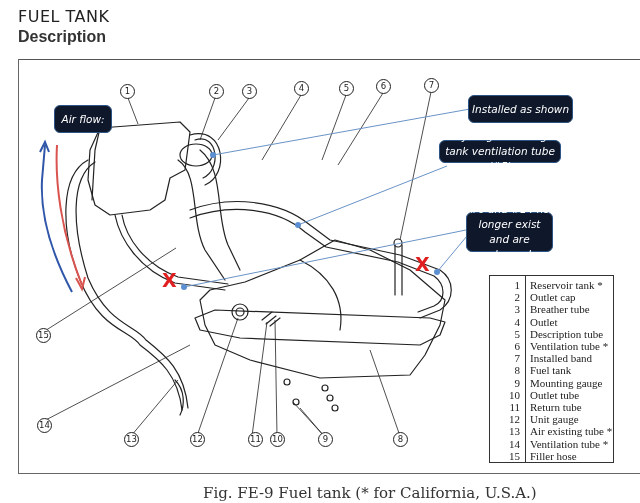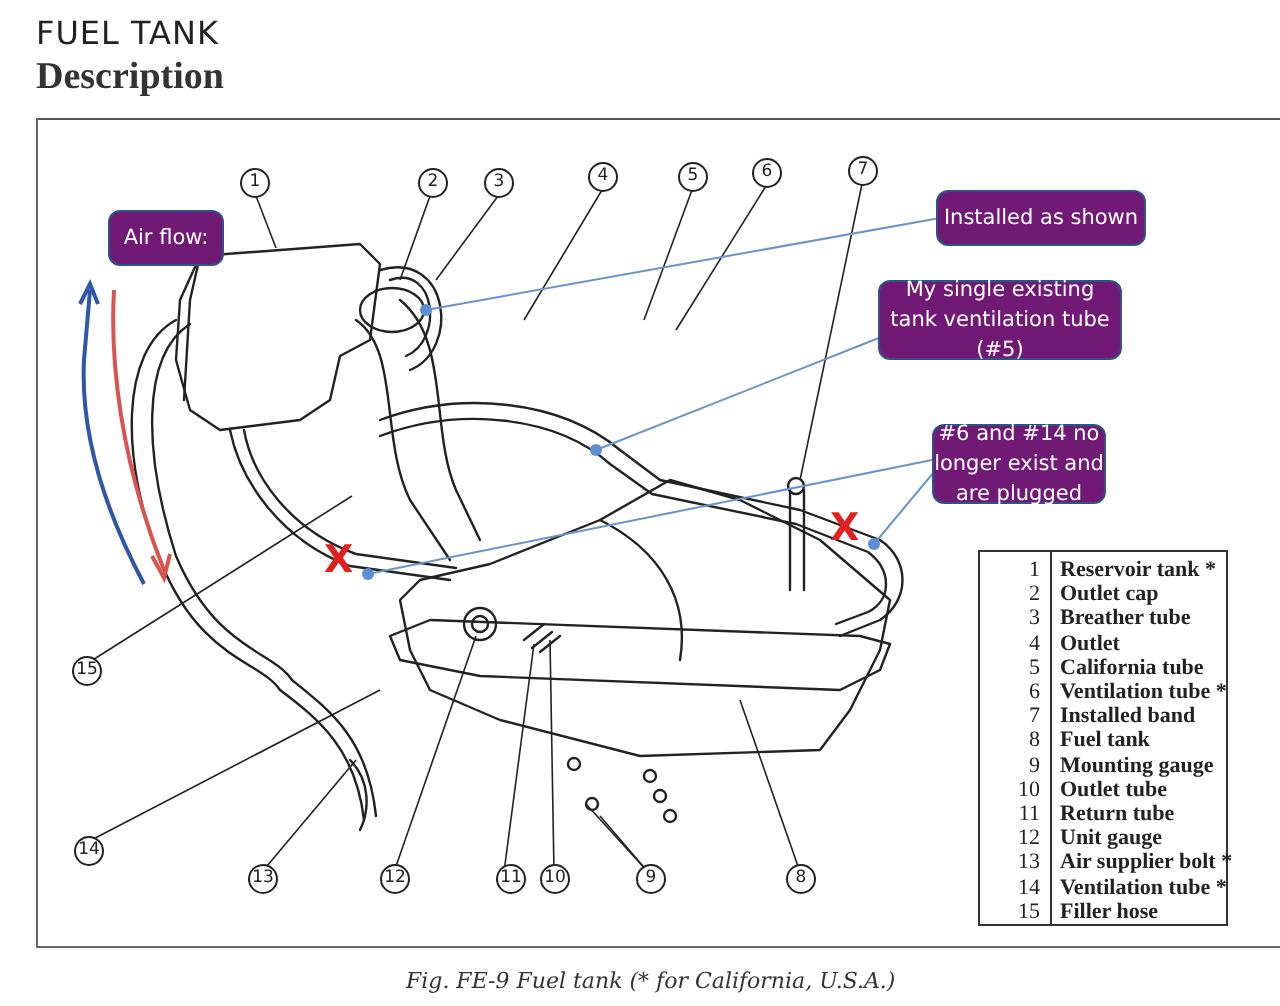--- a/index.html
+++ b/index.html
@@ -1,30 +1,30 @@
 <!DOCTYPE html>
 <html><head>
 <meta charset="utf-8">
 <style>
   html, body { margin:0; padding:0; background:#ffffff; }
   body { width:640px; height:503px; position:relative; overflow:hidden; font-family:"DejaVu Sans", sans-serif; }
   .title { position:absolute; left:18px; top:7px; font-family:"DejaVu Sans", sans-serif; font-size:16px; color:#222; letter-spacing:0.5px; }
-  .subtitle { position:absolute; left:18px; top:28px; font-family:Liberation Serif, serif; font-weight:bold; font-size:19px; color:#333;text-align:right; }
+  .subtitle { position:absolute; left:18px; top:28px; font-family:Liberation Sans, sans-serif; font-weight:bold; font-size:16px; color:#333;text-align:right; }
   .frame-top { position:absolute; left:18px; top:59px; width:622px; height:1px; background:#555; }
   .frame-left { position:absolute; left:18px; top:59px; width:1px; height:415px; background:#666; }
   .frame-bottom { position:absolute; left:18px; top:473px; width:622px; height:1px; background:#666; }
   svg.art { position:absolute; left:0; top:0; }
-  .callout { position:absolute; background:#701a75; border:1.5px solid #2c5487; border-radius:6px; color:#fff; font-family:"DejaVu Sans", sans-serif; font-size:10.5px; text-align:center; line-height:15px; display:flex; align-items:center; justify-content:center; box-sizing:border-box; }
+  .callout { position:absolute; background:#0f172a; border:1.5px solid #2c5487; border-radius:6px; color:#fff; font-family:"DejaVu Sans", sans-serif; font-size:10.5px; text-align:center; line-height:15px; display:flex; align-items:center; justify-content:center; box-sizing:border-box;font-style:italic; }
   .num { position:absolute; width:13px; height:13px; border:1px solid #222; border-radius:50%; font-family:"DejaVu Sans", sans-serif; font-size:8.5px; line-height:13px; text-align:center; color:#222; background:#fff; }
   .legend { position:absolute; left:489px; top:275px; width:125px; height:188px; border:1px solid #333; background:#fff; box-sizing:border-box; }
   .legend-divider { position:absolute; left:35px; top:0; width:1px; height:100%; background:#333; }
   .legend-row { position:absolute; left:0; width:125px; height:12.2px; font-family:"Liberation Serif", serif; font-size:11px; color:#222; }
   .legend-row .n { position:absolute; left:0; width:30px; text-align:right; }
-  .legend-row .t { position:absolute; left:40px; white-space:nowrap;font-weight:bold; }
-  .caption { position:absolute; left:203px; top:484px; font-family:"DejaVu Serif", serif; font-style:italic; font-size:11px; color:#333; }
+  .legend-row .t { position:absolute; left:40px; white-space:nowrap; }
+  .caption { position:absolute; left:203px; top:484px; font-family:"DejaVu Serif", serif; font-size:15px; color:#333; }
 </style>
 </head>
 <body>
 
 <div class="title">FUEL TANK</div>
 <div class="subtitle">Description</div>
 <div class="frame-top"></div>
 <div class="frame-left"></div>
 <div class="frame-bottom"></div>
 
@@ -108,21 +108,21 @@
   <path d="M40,152 L45,142 L49,152" fill="none" stroke="#2f56a8" stroke-width="2"></path>
   <path d="M57,145 C55,180 60,230 82,285" fill="none" stroke="#d9534f" stroke-width="2"></path>
   <path d="M76,278 L82,289 L85,277" fill="none" stroke="#d9534f" stroke-width="2"></path>
 </svg>
 
 <div style="position:absolute;left:162px;top:269px;color:#e02020;font-family:'DejaVu Sans',sans-serif;font-weight:bold;font-size:19px;">X</div>
 <div style="position:absolute;left:415px;top:253px;color:#e02020;font-family:'DejaVu Sans',sans-serif;font-weight:bold;font-size:19px;">X</div>
 
 <div class="callout" style="left:22px;top:105px;width:58px;height:28px;margin-left:32px;">Air flow:</div>
 <div class="callout" style="left:468px;top:95px;width:105px;height:28px;">Installed as shown</div>
-<div class="callout" style="left:439px;top:140px;width:122px;height:40px;">My single existing tank ventilation tube (#5)</div>
+<div class="callout" style="left:439px;top:140px;width:122px;height:23px;">My single existing tank ventilation tube (#5)</div>
 <div class="callout" style="left:466px;top:212px;width:87px;height:40px;">#6 and #14 no longer exist and are plugged</div>
 
 <div class="num" style="left:120px;top:84px;">1</div>
 <div class="num" style="left:209px;top:84px;">2</div>
 <div class="num" style="left:242px;top:84px;">3</div>
 <div class="num" style="left:294px;top:81px;">4</div>
 <div class="num" style="left:339px;top:81px;">5</div>
 <div class="num" style="left:376px;top:79px;">6</div>
 <div class="num" style="left:424px;top:78px;">7</div>
 <div class="num" style="left:393px;top:432px;">8</div>
@@ -147,21 +147,21 @@
   <div class="legend-row" style="top:27.4px;">
       <span class="n">3</span>
       <span class="t">Breather tube</span>
     </div>
   <div class="legend-row" style="top:39.6px;">
       <span class="n">4</span>
       <span class="t">Outlet</span>
     </div>
   <div class="legend-row" style="top:51.8px;">
       <span class="n">5</span>
-      <span class="t">California tube</span>
+      <span class="t">Description tube</span>
     </div>
   <div class="legend-row" style="top:64px;">
       <span class="n">6</span>
       <span class="t">Ventilation tube *</span>
     </div>
   <div class="legend-row" style="top:76.2px;">
       <span class="n">7</span>
       <span class="t">Installed band</span>
     </div>
   <div class="legend-row" style="top:88.4px;">
@@ -179,21 +179,21 @@
   <div class="legend-row" style="top:125px;">
       <span class="n">11</span>
       <span class="t">Return tube</span>
     </div>
   <div class="legend-row" style="top:137.2px;">
       <span class="n">12</span>
       <span class="t">Unit gauge</span>
     </div>
   <div class="legend-row" style="top:149.4px;">
       <span class="n">13</span>
-      <span class="t">Air supplier bolt *</span>
+      <span class="t">Air existing tube *</span>
     </div>
   <div class="legend-row" style="top:161.6px;">
       <span class="n">14</span>
       <span class="t">Ventilation tube *</span>
     </div>
   <div class="legend-row" style="top:173.8px;">
       <span class="n">15</span>
       <span class="t">Filler hose</span>
     </div>
 </div>

